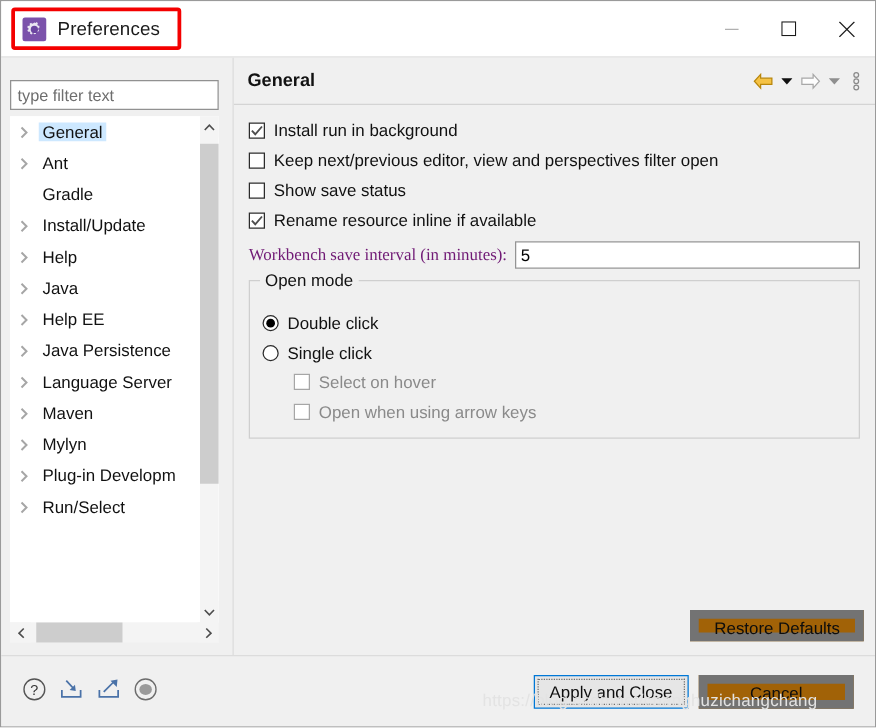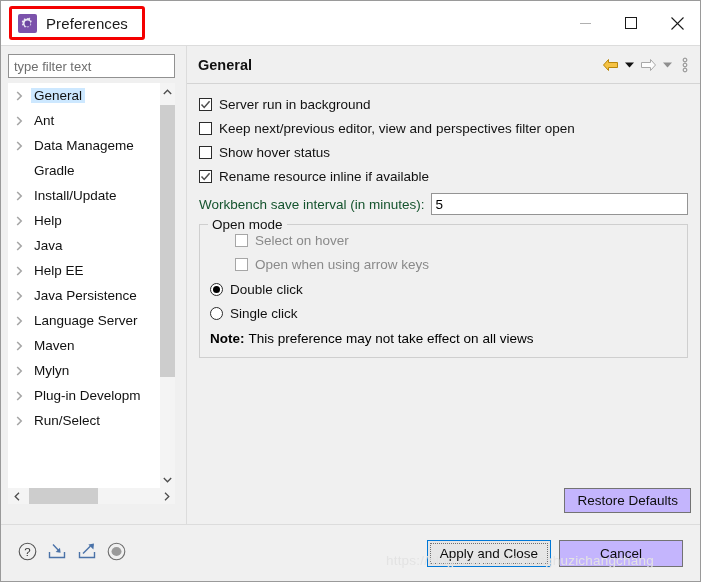--- a/index.html
+++ b/index.html
@@ -90,20 +90,21 @@
 
   
   #left-pane {
     width: 185px;
     flex: 0 0 185px;
     background: #f0f0f0;
     display: flex;
     flex-direction: column;
     padding: 8px 0 0 7px;
     box-sizing: border-box;
+    justify-content: center;
   }
   #filter-input {
     width: 167px;
     height: 24px;
     box-sizing: border-box;
     border: 1px solid #919191;
     background: #ffffff;
     font-family: "Liberation Sans", sans-serif;
     font-size: 13px;
     padding: 0 5px;
@@ -266,40 +267,40 @@
   .chk-label { font-size: 13.5px; color: #111; }
   .chk-label.disabled { color: #8a8a8a; }
 
   #save-row {
     display: flex;
     align-items: center;
     height: 26px;
     margin-top: 3px;
     margin-bottom: 7px;
   }
-  #save-label { font-size: 13.5px; color: #14532d; margin-right: 6px; }
+  #save-label { font-size: 13.5px; color: #701a75; margin-right: 6px; font-family: Liberation Serif, serif; }
   #save-input {
     flex: 1 1 auto;
     height: 22px;
     box-sizing: border-box;
     border: 1px solid #949494;
     background: #ffffff;
     font-family: "Liberation Sans", sans-serif;
     font-size: 13.5px;
     padding: 0 4px;
     color: #000;
     outline: none;
     margin-right: 4px;
   }
 
   
   #open-mode-group {
     border: 1px solid #cfcfcf;
     margin: 0 4px 0 0;
-    padding: 4px 10px 8px 10px;
+    padding: 21px 10px 8px 10px;
     position: relative;
   }
   #open-mode-legend {
     position: absolute;
     top: -8px;
     left: 8px;
     background: #f0f0f0;
     padding: 0 4px;
     font-size: 13.5px;
     color: #111;
@@ -341,22 +342,22 @@
     flex: 0 0 auto;
     display: flex;
     justify-content: flex-end;
     gap: 7px;
     padding: 0 9px 11px 0;
   }
   .btn {
     min-width: 88px;
     height: 25px;
     padding: 0 12px;
-    background: #c4b5fd;
-    border: 1px solid #737373;
+    background: #a16207;
+    border: 7px solid #737373;
     font-family: "Liberation Sans", sans-serif;
     font-size: 13.5px;
     color: #0d0d0d;
     cursor: default;
     box-sizing: border-box;
   }
   #restore-defaults-button { min-width: 126px; }
   #apply-button { min-width: 96px; }
 
   
@@ -463,28 +464,20 @@
               </span>
               <span class="tree-label">General</span>
             </div>
             <div class="tree-item">
               <span class="tree-arrow">
                 <svg width="7" height="10" viewBox="0 0 7 10">
                   <polyline points="1.2,1 5.2,5 1.2,9" fill="none" stroke="#a6a6a6" stroke-width="1.6"></polyline>
                 </svg>
               </span>
               <span class="tree-label">Ant</span>
-            </div>
-            <div class="tree-item">
-              <span class="tree-arrow">
-                <svg width="7" height="10" viewBox="0 0 7 10">
-                  <polyline points="1.2,1 5.2,5 1.2,9" fill="none" stroke="#a6a6a6" stroke-width="1.6"></polyline>
-                </svg>
-              </span>
-              <span class="tree-label">Data Manageme</span>
             </div>
             <div class="tree-item">
               <span class="tree-arrow"></span>
               <span class="tree-label">Gradle</span>
             </div>
             <div class="tree-item">
               <span class="tree-arrow">
                 <svg width="7" height="10" viewBox="0 0 7 10">
                   <polyline points="1.2,1 5.2,5 1.2,9" fill="none" stroke="#a6a6a6" stroke-width="1.6"></polyline>
                 </svg>
@@ -633,73 +626,69 @@
 
       <div id="page-body">
 
         <div id="checkbox-list">
             <div class="chk-row">
               <span class="cbox">
                 <svg width="11" height="11" viewBox="0 0 11 11">
                   <polyline points="1.5,5.5 4.2,8.4 9.6,2.2" fill="none" stroke="#4d4d4d" stroke-width="1.5"></polyline>
                 </svg>
               </span>
-              <span class="chk-label">Server run in background</span>
+              <span class="chk-label">Install run in background</span>
             </div>
             <div class="chk-row">
               <span class="cbox"></span>
               <span class="chk-label">Keep next/previous editor, view and perspectives filter open</span>
             </div>
             <div class="chk-row">
               <span class="cbox"></span>
-              <span class="chk-label">Show hover status</span>
+              <span class="chk-label">Show save status</span>
             </div>
             <div class="chk-row">
               <span class="cbox">
                 <svg width="11" height="11" viewBox="0 0 11 11">
                   <polyline points="1.5,5.5 4.2,8.4 9.6,2.2" fill="none" stroke="#4d4d4d" stroke-width="1.5"></polyline>
                 </svg>
               </span>
               <span class="chk-label">Rename resource inline if available</span>
             </div>
           </div>
 
         <div id="save-row">
           <span id="save-label">Workbench save interval (in minutes):</span>
           <input id="save-input" type="text" value="5" style="">
         </div>
 
         <div id="open-mode-group">
           <div id="open-mode-legend">Open mode</div>
-          <div id="sub-checkbox-list">
-              <div class="chk-row sub-row">
-                <span class="cbox disabled"></span>
-                <span class="chk-label disabled">Select on hover</span>
-              </div>
-              <div class="chk-row sub-row">
-                <span class="cbox disabled"></span>
-                <span class="chk-label disabled">Open when using arrow keys</span>
-              </div>
-            </div>
           <div id="radio-list">
               <div class="radio-row">
                 <span class="rbox">
                   <span class="rdot"></span>
                 </span>
                 <span class="chk-label">Double click</span>
               </div>
               <div class="radio-row">
                 <span class="rbox"></span>
                 <span class="chk-label">Single click</span>
               </div>
             </div>
-          <div id="note-row">
-            <span id="note-bold">Note:</span>
-            <span id="note-text">This preference may not take effect on all views</span>
-          </div>
+          <div id="sub-checkbox-list">
+              <div class="chk-row sub-row">
+                <span class="cbox disabled"></span>
+                <span class="chk-label disabled">Select on hover</span>
+              </div>
+              <div class="chk-row sub-row">
+                <span class="cbox disabled"></span>
+                <span class="chk-label disabled">Open when using arrow keys</span>
+              </div>
+            </div>
         </div>
 
       </div>
 
       <div id="page-actions">
         <button class="btn" id="restore-defaults-button">Restore Defaults</button>
       </div>
 
     </div>
   </div>

